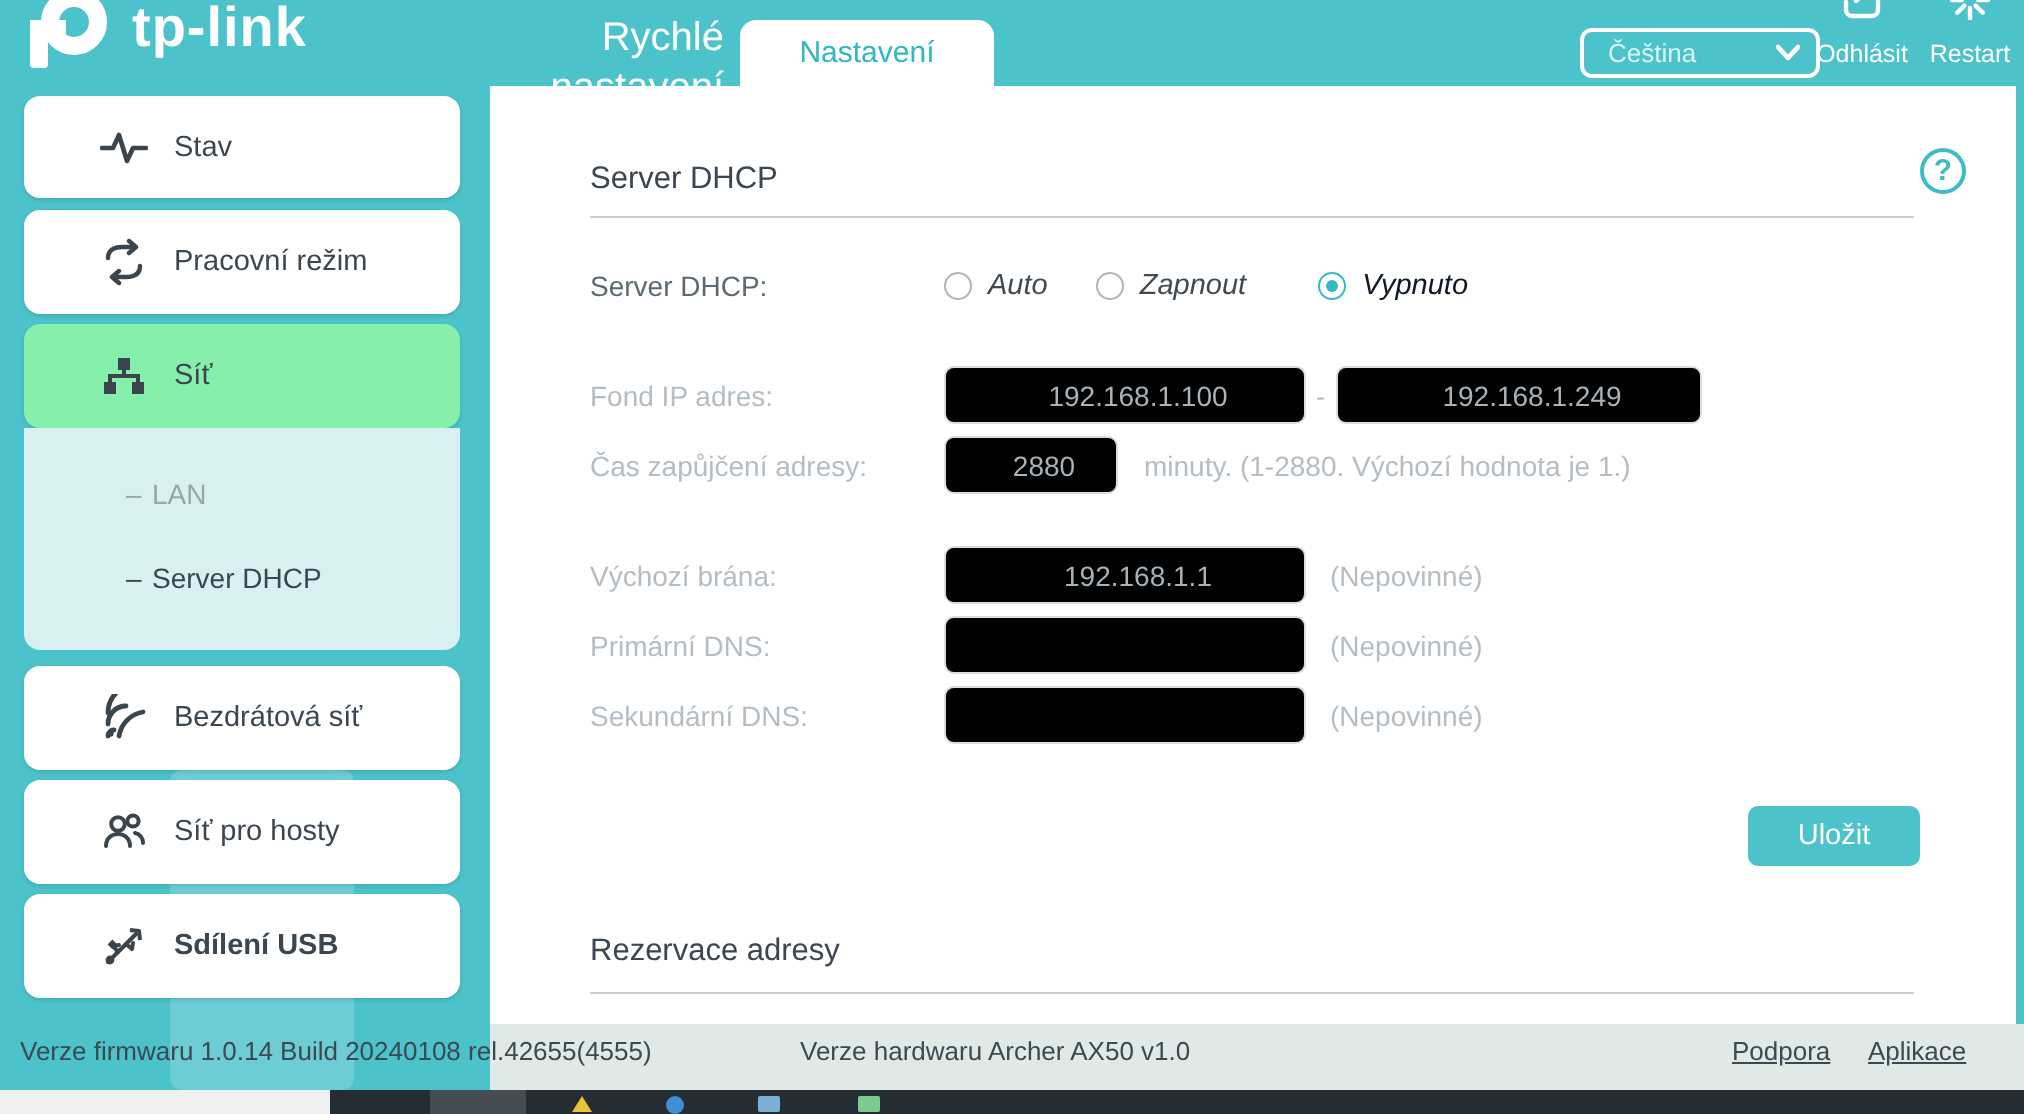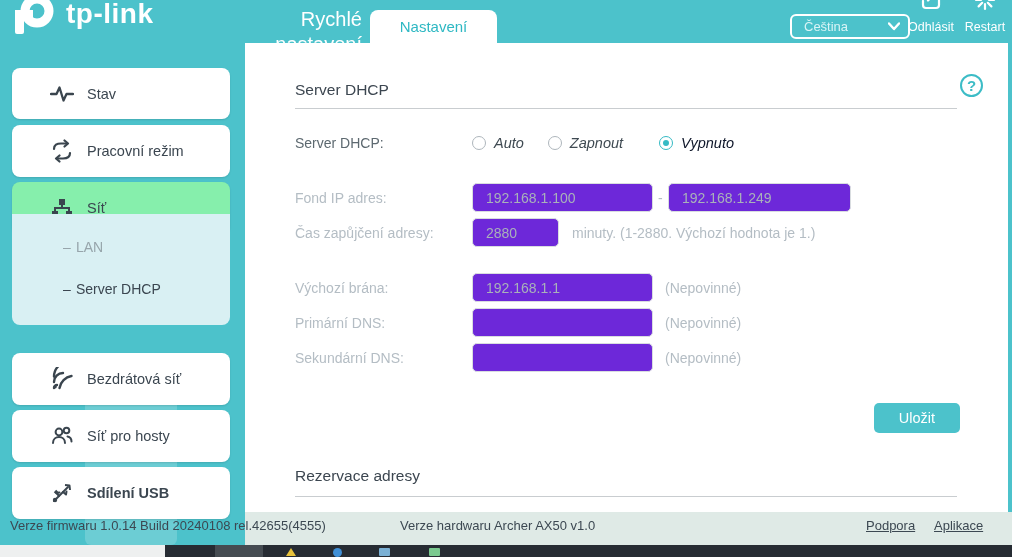--- a/index.html
+++ b/index.html
@@ -18,21 +18,21 @@
   .lang-box svg { position:absolute; right:8px; top:6px; }
   .hdr-action { position:absolute; top:0; height:43px; text-align:center; color:#fff; font-size:12.5px; cursor:pointer; }
   .hdr-action .lbl { position:absolute; top:20px; left:0; width:100%; }
   .hdr-action .ic { position:absolute; top:-11px; left:50%; transform:translateX(-50%); }
   .act-logout { left:903px; width:56px; }
   .act-restart { left:961px; width:48px; }
 
   
   .sidebar { position:absolute; left:0; top:43px; width:245px; height:502px; }
   .deco-strip { position:absolute; left:85px; top:342px; width:92px; height:160px; background:rgba(255,255,255,0.18); border-radius:6px; }
-  .nav-card { position:absolute; left:12px; width:218px; height:52px; background:#fff; border-radius:8px; box-shadow:0 1px 2px rgba(0,0,0,.12); cursor:pointer;margin-top:20px; }
+  .nav-card { position:absolute; left:12px; width:218px; height:52px; background:#fff; border-radius:8px; box-shadow:0 1px 2px rgba(0,0,0,.12); cursor:pointer; }
   .nav-card .nav-ic { position:absolute; left:38px; top:50%; transform:translateY(-50%); width:24px; height:24px; }
   .nav-card .nav-lbl { position:absolute; left:75px; top:0; height:100%; display:flex; align-items:center; font-size:14.5px; color:#3b4650; }
   .nav-stav { top:5px; height:51px; }
   .nav-rezim { top:62px; }
   .nav-sit { top:119px; background:#86efac; }
   .submenu { position:absolute; left:12px; top:171px; width:218px; height:111px; background:#d9f0f3; border-radius:0 0 8px 8px; }
   .sub-item { position:absolute; left:0; width:218px; height:20px; font-size:14px; cursor:pointer; }
   .sub-item .dash { position:absolute; left:51px; }
   .sub-item .sub-lbl { position:absolute; left:64px; }
   .sub-lan { top:25px; color:#97a5ab; }
@@ -45,21 +45,21 @@
   .content { position:absolute; left:245px; top:43px; width:763px; height:469px; background:#fff; }
   .help-btn { position:absolute; left:715px; top:31px; width:23px; height:23px; border:2px solid #3cbcc6; border-radius:50%; color:#3cbcc6; font-size:15px; font-weight:bold; text-align:center; line-height:19px; cursor:pointer; }
   .sec-title { position:absolute; left:50px; font-size:15.5px; color:#3c4650; }
   .t1 { top:38px; }
   .t2 { top:424px; }
   .divider { position:absolute; left:50px; width:662px; border-bottom:1px solid #c9cdd0; }
   .d1 { top:65px; }
   .d2 { top:453px; }
   .frm-label { position:absolute; left:50px; font-size:14px; color:#b4bdc4; }
   .frm-label.on { color:#5d6970; }
-  .txt-in { position:absolute; height:29px; border:1px solid #d9dde0; border-radius:5px; background:#6d28d9; color:#a9b2b9; font-size:14px; padding-left:13px; font-family:"Liberation Sans",sans-serif; outline:none; }
+  .txt-in { position:absolute; height:29px; border:1px solid #d9dde0; border-radius:5px; background:#000000; color:#a9b2b9; font-size:14px; padding-left:13px; font-family:"Liberation Sans",sans-serif; outline:none;text-align:center; }
   .hint { position:absolute; font-size:14px; color:#b4bdc4; }
   .radio-row { position:absolute; left:227px; top:92px; display:flex; align-items:center; gap:0;font-style:italic; }
   .radio-opt { display:flex; align-items:center; cursor:pointer; }
   .rb { width:14px; height:14px; border:1px solid #aeb6bc; border-radius:50%; background:#fff; position:relative; }
   .radio-opt.sel .rb { border-color:#35bac4; }
   .radio-opt.sel .rb::after { content:""; position:absolute; left:3px; top:3px; width:6px; height:6px; border-radius:50%; background:#35bac4; }
   .rlbl { font-size:14.5px; color:#3f4a52; margin-left:8px; }
   .radio-opt.sel .rlbl { color:#0f172a; }
   .save-btn { position:absolute; left:629px; top:360px; width:86px; height:30px; background:#4cc2cb; border:none; border-radius:5px; color:#fff; font-size:14.5px; cursor:pointer; font-family:"Liberation Sans",sans-serif; }
 

